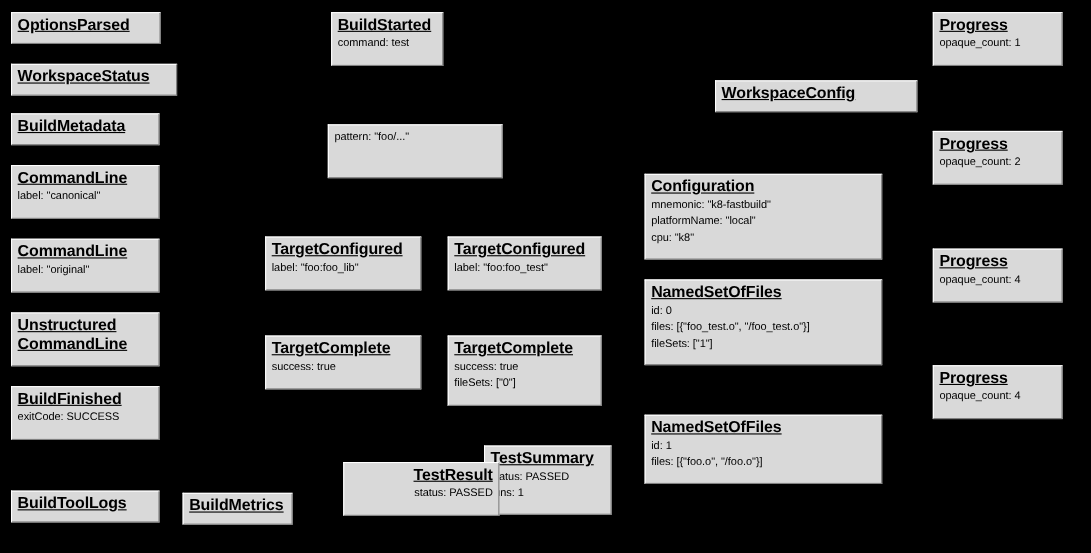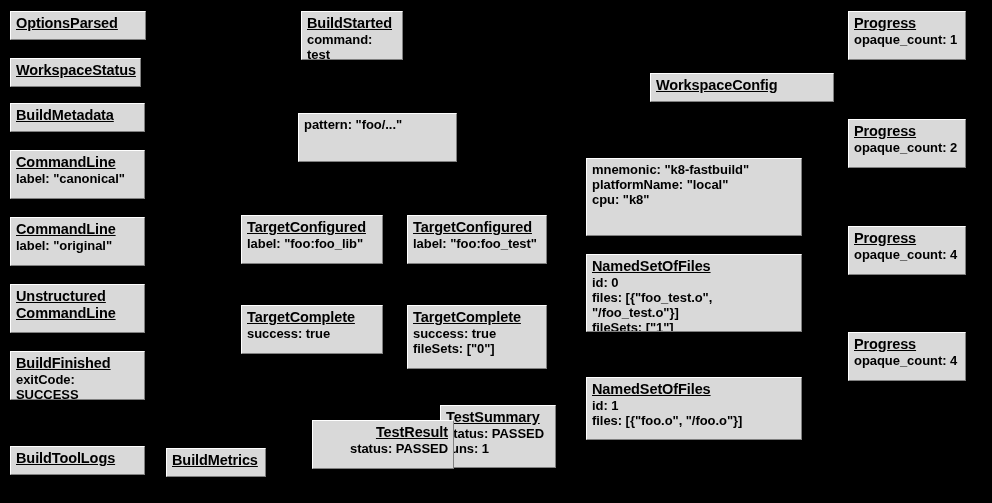--- a/index.html
+++ b/index.html
@@ -36,22 +36,22 @@
   }
   .node-title {
     font-size: 14.5px;
     font-weight: bold;
     line-height: 17px;
     text-decoration: underline;
     white-space: pre-line;
     letter-spacing: -0.1px;
   }
   .node-fields {
-    font-size: 13px;
-    font-weight: bold;
+    font-size: 10px;
+    font-weight: normal;
     line-height: 15px;
     white-space: pre-line;
     letter-spacing: -0.05px;
   }
   .node-fields:empty { display: none; }
 </style>
 </head>
 <body>
 
 <div id="canvas">
@@ -59,41 +59,42 @@
       <div class="node-title">OptionsParsed</div>
     </div>
     <div class="node" style="left: 301px; top: 11px; width: 102px; height: 49px;">
       <div class="node-title">BuildStarted</div>
       <div class="node-fields">command: test</div>
     </div>
     <div class="node" style="left: 848px; top: 11px; width: 118px; height: 49px;">
       <div class="node-title">Progress</div>
       <div class="node-fields">opaque_count: 1</div>
     </div>
-    <div class="node" style="left: 10px; top: 58px; width: 131px; height: 29px;">
+    <div class="node" style="left: 10px; top: 58px; width: 151px; height: 29px;">
       <div class="node-title">WorkspaceStatus</div>
     </div>
     <div class="node" style="left: 650px; top: 73px; width: 184px; height: 29px;">
       <div class="node-title">WorkspaceConfig</div>
     </div>
     <div class="node" style="left: 10px; top: 103px; width: 135px; height: 29px;">
       <div class="node-title">BuildMetadata</div>
     </div>
     <div class="node" style="left: 298px; top: 113px; width: 159px; height: 49px;">
       <div class="node-fields">pattern: "foo/..."</div>
     </div>
     <div class="node" style="left: 848px; top: 119px; width: 118px; height: 49px;">
       <div class="node-title">Progress</div>
       <div class="node-fields">opaque_count: 2</div>
     </div>
     <div class="node" style="left: 10px; top: 150px; width: 135px; height: 49px;">
       <div class="node-title">CommandLine</div>
       <div class="node-fields">label: "canonical"</div>
     </div>
     <div class="node" style="left: 586px; top: 158px; width: 216px; height: 78px;">
+      <div class="node-title">Configuration</div>
       <div class="node-fields">mnemonic: "k8-fastbuild"
 platformName: "local"
 cpu: "k8"</div>
     </div>
     <div class="node" style="left: 241px; top: 215px; width: 142px; height: 49px;">
       <div class="node-title">TargetConfigured</div>
       <div class="node-fields">label: "foo:foo_lib"</div>
     </div>
     <div class="node" style="left: 407px; top: 215px; width: 140px; height: 49px;">
       <div class="node-title">TargetConfigured</div>

